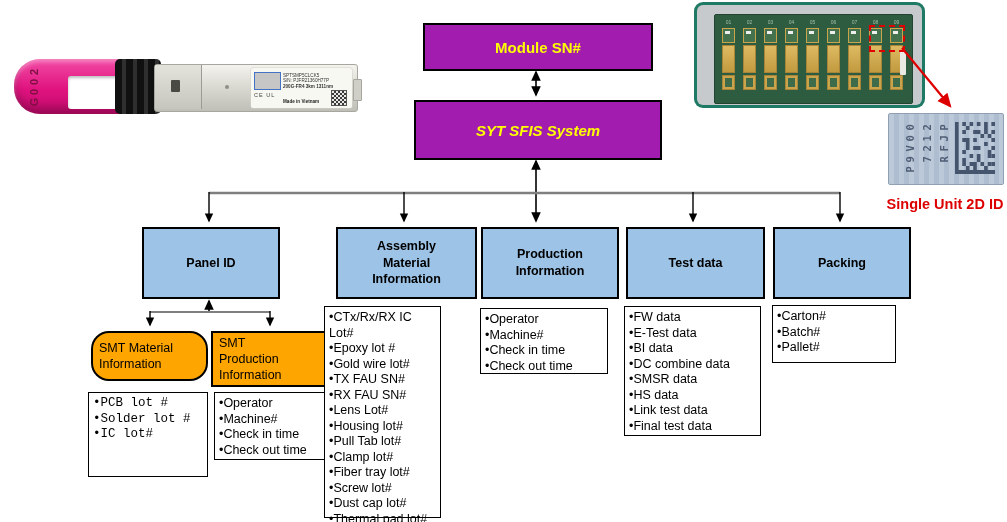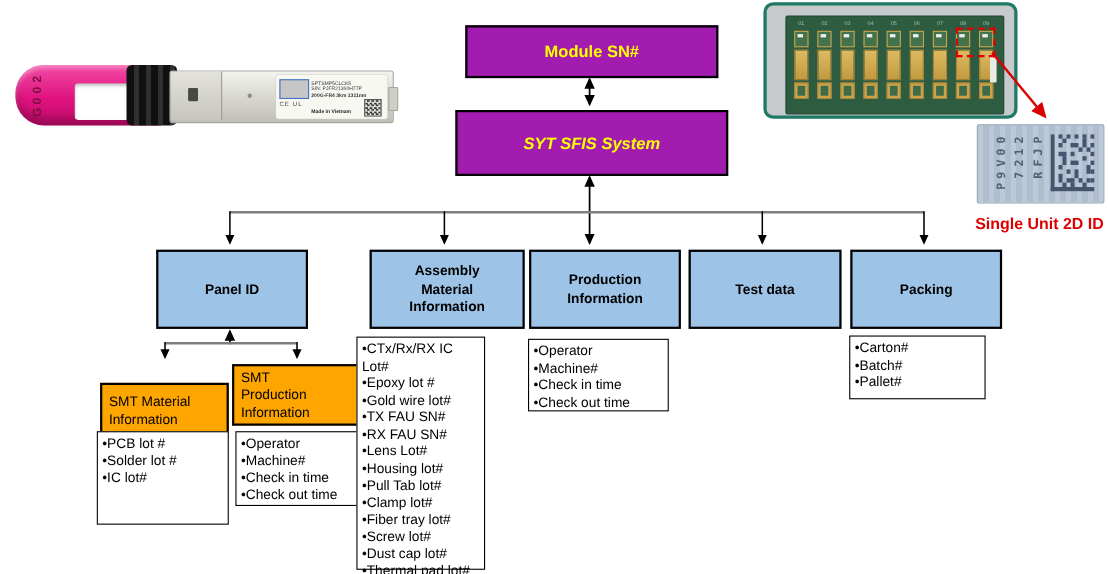--- a/index.html
+++ b/index.html
@@ -292,31 +292,31 @@
     <span class="blab">Production
 Information</span>
   </div>
   <div class="abs bbox" style="left:626px;top:227px;width:135px;height:68px;">
     <span class="blab">Test data</span>
   </div>
   <div class="abs bbox" style="left:773px;top:227px;width:134px;height:68px;">
     <span class="blab">Packing</span>
   </div>
 
-  <div class="abs obox" style="left:91px;top:348px;width:117px;height:50px;">
+  <div class="abs obox" style="left:91px;top:331px;width:117px;height:50px;border-radius:18px;">
     <span class="olab">SMT Material
 Information</span>
   </div>
   <div class="abs obox" style="left:211px;top:331px;width:117px;height:56px;">
     <span class="olab">SMT
 Production
 Information</span>
   </div>
 
-  <div class="abs wlist" style="left:88px;top:392px;width:120px;height:85px;">
+  <div class="abs wlist" style="left:88px;top:392px;width:120px;height:85px;font-family:Liberation Mono, monospace;">
       <div class="li">•PCB lot #</div>
       <div class="li">•Solder lot #</div>
       <div class="li">•IC lot#</div>
     </div>
   <div class="abs wlist" style="left:214px;top:392px;width:113px;height:68px;">
       <div class="li">•Operator</div>
       <div class="li">•Machine#</div>
       <div class="li">•Check in time</div>
       <div class="li">•Check out time</div>
     </div>
@@ -333,20 +333,30 @@
       <div class="li">•Fiber tray lot#</div>
       <div class="li">•Screw lot#</div>
       <div class="li">•Dust cap lot#</div>
       <div class="li">•Thermal pad lot#</div>
     </div>
   <div class="abs wlist" style="left:480px;top:308px;width:128px;height:66px;">
       <div class="li">•Operator</div>
       <div class="li">•Machine#</div>
       <div class="li">•Check in time</div>
       <div class="li">•Check out time</div>
+    </div>
+  <div class="abs wlist" style="left:624px;top:306px;width:137px;height:130px;">
+      <div class="li">•FW data</div>
+      <div class="li">•E-Test data</div>
+      <div class="li">•BI data</div>
+      <div class="li">•DC combine data</div>
+      <div class="li">•SMSR data</div>
+      <div class="li">•HS data</div>
+      <div class="li">•Link test data</div>
+      <div class="li">•Final test data</div>
     </div>
   <div class="abs wlist" style="left:772px;top:305px;width:124px;height:58px;">
       <div class="li">•Carton#</div>
       <div class="li">•Batch#</div>
       <div class="li">•Pallet#</div>
     </div>
 
   <svg class="conn" width="1007" height="522" viewBox="0 0 1007 522">
     <defs>
       <marker id="ah" viewBox="0 0 8 8" refX="6.2" refY="4" markerWidth="7" markerHeight="7" orient="auto">

